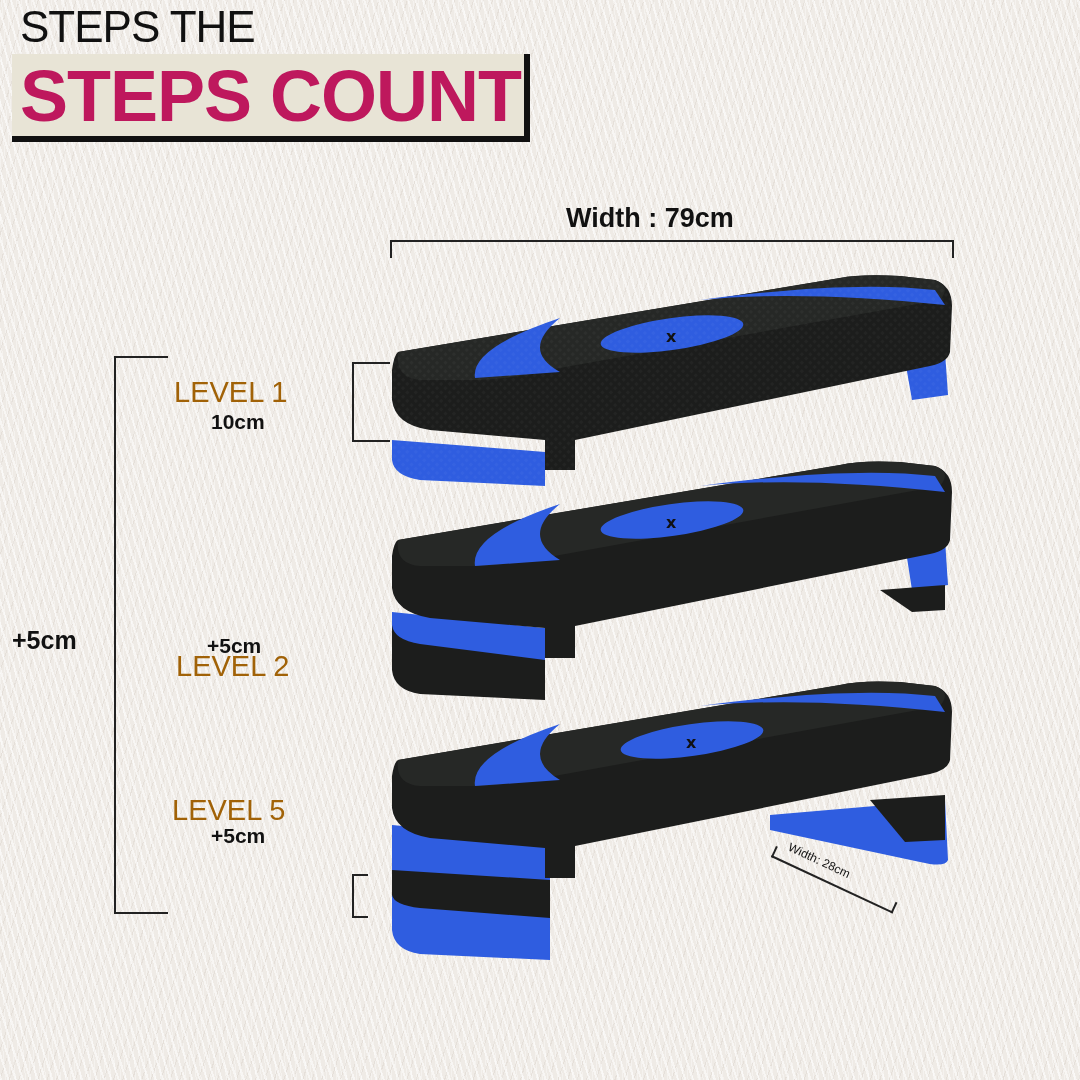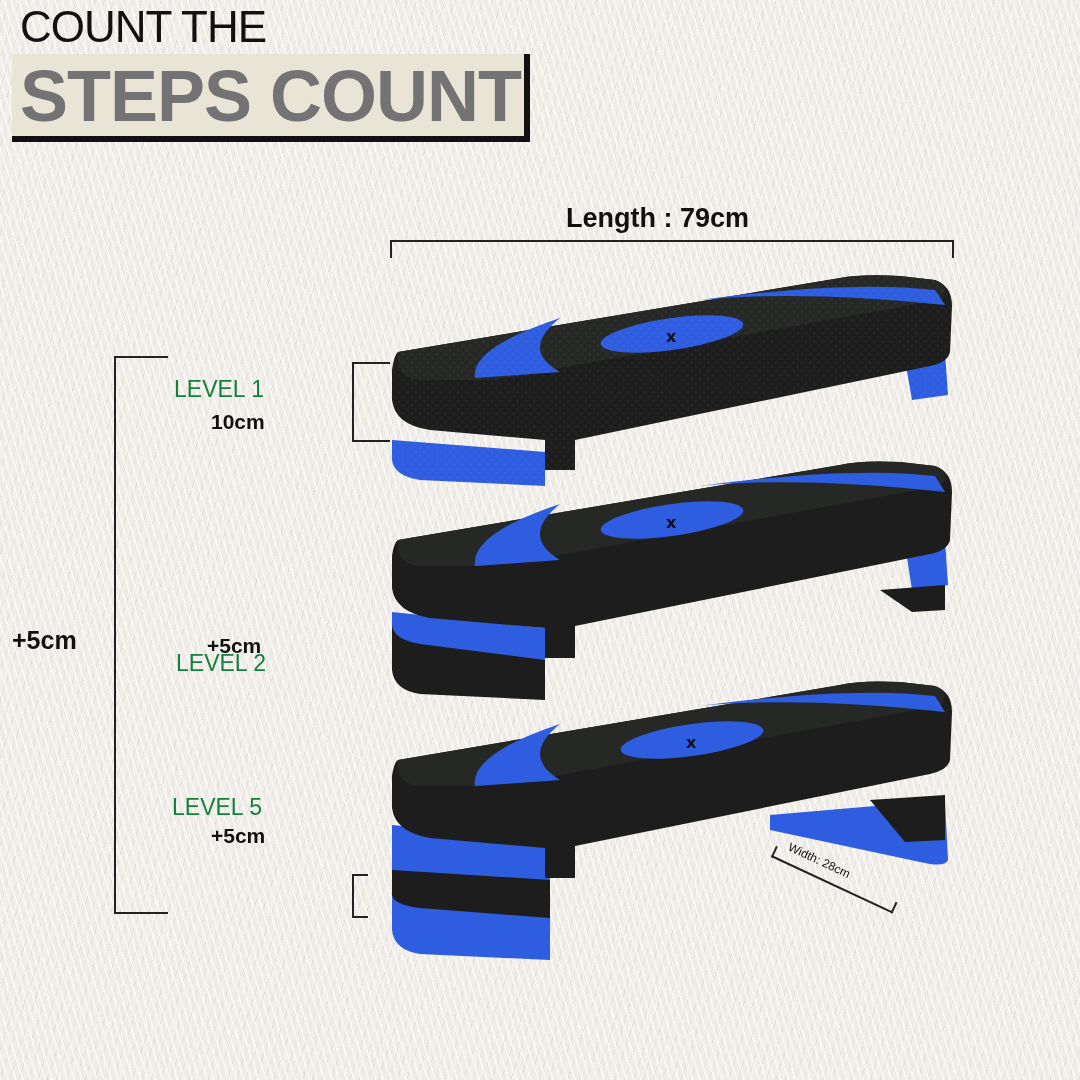--- a/index.html
+++ b/index.html
@@ -11,42 +11,42 @@
       repeating-linear-gradient(72deg, rgba(255,255,255,0.55) 0 2px, rgba(0,0,0,0) 2px 7px),
       repeating-linear-gradient(108deg, rgba(200,190,180,0.25) 0 1px, rgba(0,0,0,0) 1px 9px),
       repeating-linear-gradient(85deg, rgba(255,255,255,0.35) 0 1px, rgba(0,0,0,0) 1px 5px);
   }
   .abs { position:absolute; }
   .h-small { left:20px; top:2px; font-size:44px; color:#111; letter-spacing:-1px; }
   .h-box {
     left:12px; top:54px; width:512px; height:82px; background:#e8e4d6;
     border-right:6px solid #111; border-bottom:6px solid #111;
   }
-  .h-big { left:20px; top:54px; font-size:72px; font-weight:bold; color:#737373; letter-spacing:-1px; line-height:84px; }
+  .h-big { left:20px; top:54px; font-size:72px; font-weight:bold; color:#be185d; letter-spacing:-1px; line-height:84px; }
   .len-label { left:566px; top:203px; font-size:27px; font-weight:bold; color:#111; }
   .len-bar { left:390px; top:240px; width:560px; height:16px; border:2px solid #222; border-bottom:none; }
   .brace { left:114px; top:356px; width:52px; height:554px; border:2px solid #222; border-right:none; }
-  .lvl { font-size:23px; color:#15803d; }
+  .lvl { font-size:29px; color:#a16207; }
   .val { font-size:21px; font-weight:bold; color:#111;margin-left:25px; }
   .plus-left { left:12px; top:626px; font-size:25px; font-weight:bold; color:#111; }
   .small-brace { border:2px solid #222; border-right:none; width:36px; }
   .width-line { left:776px; top:846px; width:130px; height:10px;
     border-bottom:2px solid #222; border-left:2px solid #222; border-right:2px solid #222;
     transform:rotate(25deg); transform-origin:left top; }
   .width-label { left:792px; top:840px; font-size:12px; color:#111; transform:rotate(25deg); transform-origin:left top; }
   svg { position:absolute; left:0; top:0; }
 </style>
 </head>
 <body>
 
-<div class="abs h-small">COUNT THE</div>
+<div class="abs h-small">STEPS THE</div>
 <div class="abs h-box"></div>
 <div class="abs h-big">STEPS COUNT</div>
 
-<div class="abs len-label">Length : 79cm</div>
+<div class="abs len-label">Width : 79cm</div>
 <div class="abs len-bar"></div>
 
 <div class="abs brace"></div>
 <div class="abs plus-left">+5cm</div>
 
 <div class="abs lvl" style="left:174px;top:376px;">LEVEL 1</div>
 <div class="abs val" style="left:186px;top:410px;">10cm</div>
 <div class="abs lvl" style="left:176px;top:604px;margin-top:46px;">LEVEL 2</div>
 <div class="abs val" style="left:182px;top:634px;">+5cm</div>
 <div class="abs lvl" style="left:172px;top:794px;">LEVEL 5</div>

